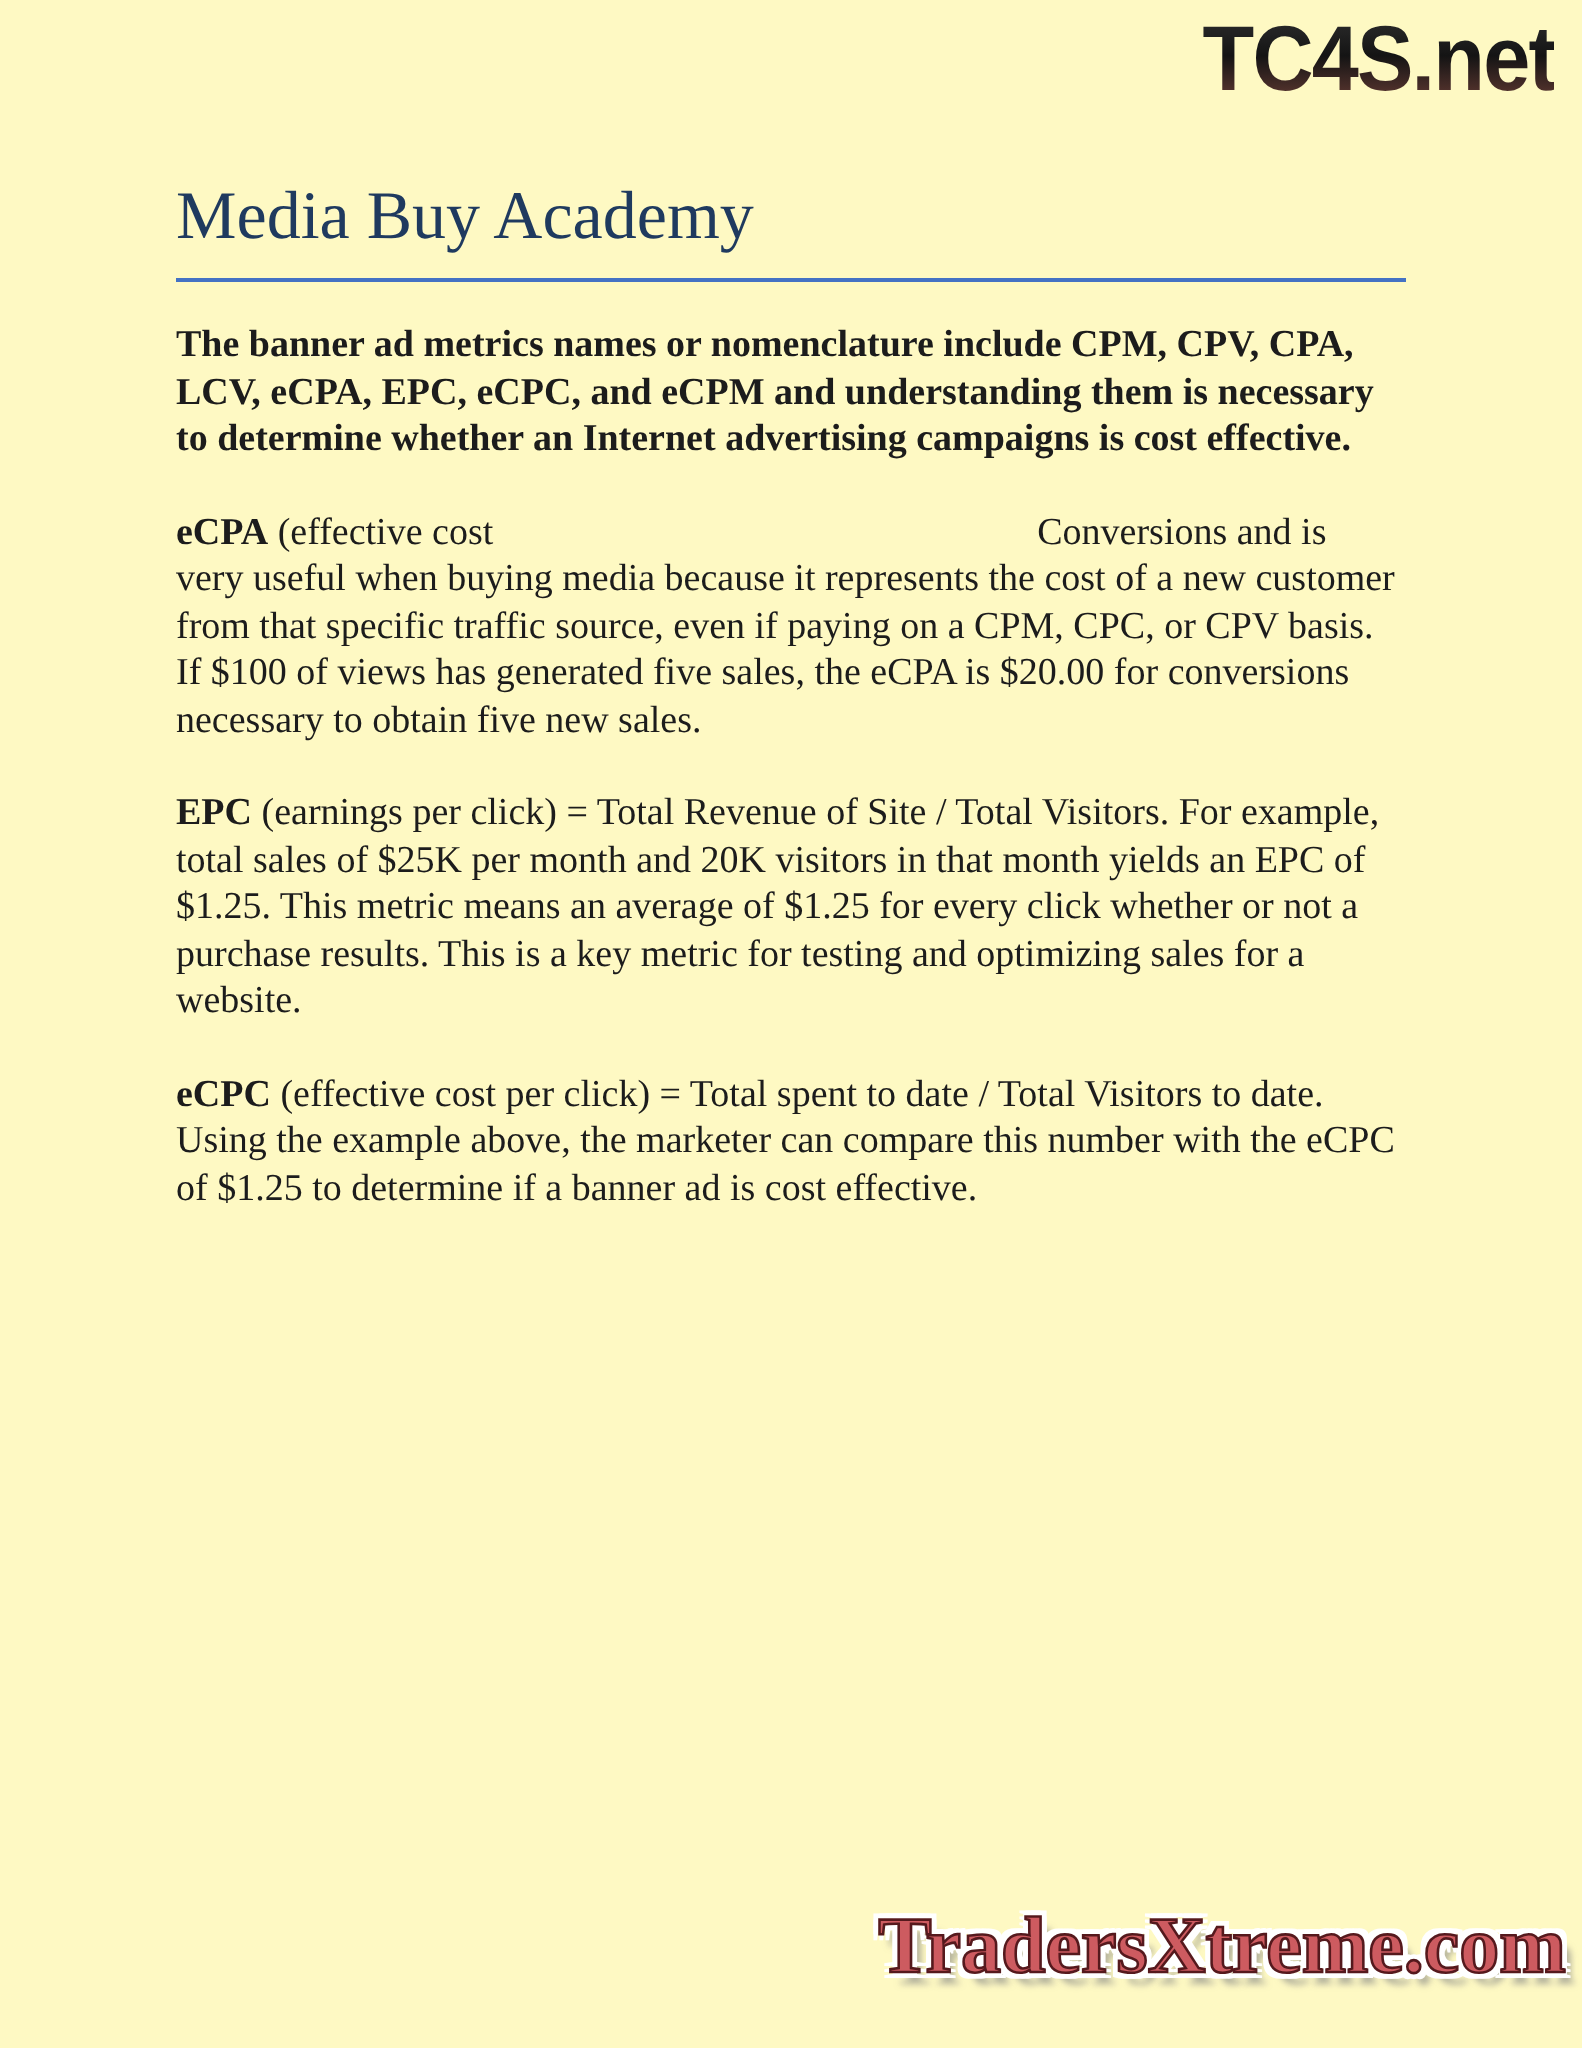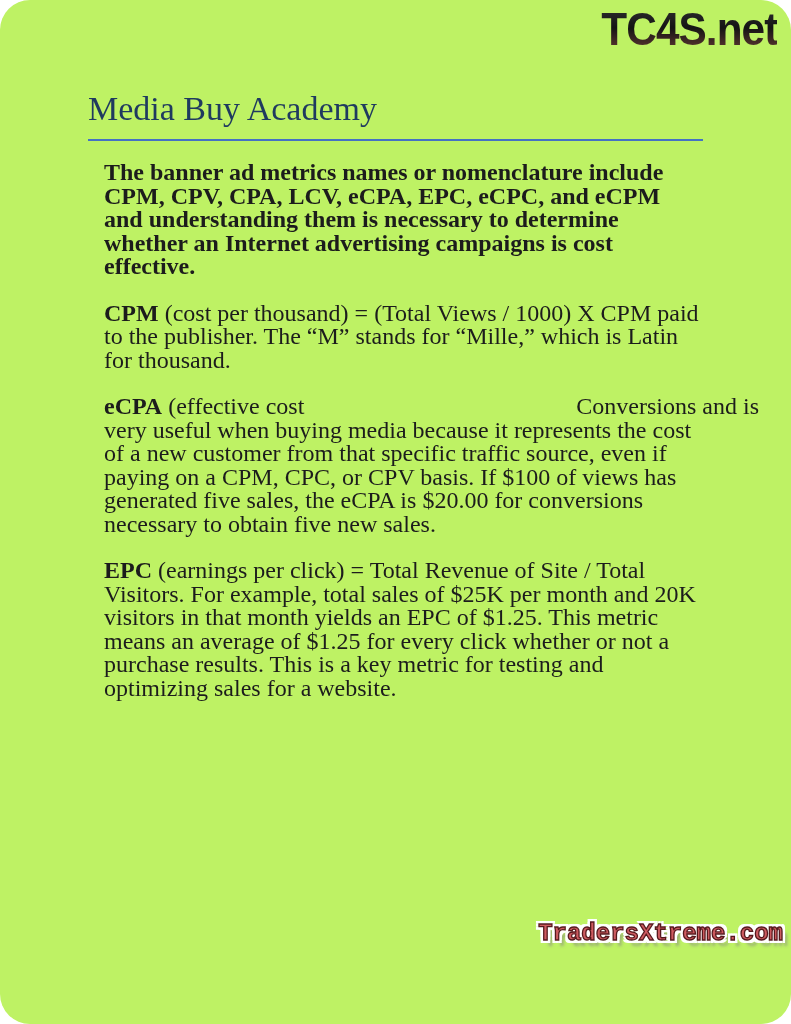--- a/index.html
+++ b/index.html
@@ -9,25 +9,24 @@
     --watermark-red:#c6222b;
     --footer-red:#cd5b60;
     --brand-dark:#1c1c1c;
     --brand-brown:#6e463f;
   }
   *{margin:0;padding:0;box-sizing:border-box;}
   html,body{background:#ffffff;}
   .page{
     position:relative;
     width:791px;height:1024px;
-    background:#bef264;
+    background:#fef9c3;
     overflow:hidden;
     font-family:"Liberation Serif", serif;
     color:var(--body-color);
-    border-radius:30px;
   }
 
   
   .brand-top{
     position:absolute;top:2px;right:14px;
     font-family:"Liberation Sans", sans-serif;
     font-weight:700;
     font-size:46px;
     letter-spacing:-1px;
     transform:scaleX(0.92);
@@ -46,23 +45,22 @@
     font-size:34px;
     font-weight:400;
     text-align:left;
     color:var(--title-color);
     line-height:41px;
     padding-bottom:10px;
     border-bottom:2px solid var(--rule-color);
   }
   .para{
     margin-top:23px;
-    font-size:24px;
+    font-size:19px;
     line-height:23.5px;
-    margin-left:16px;
   }
   .para.intro{font-weight:700;margin-top:20px;}
   .term{font-weight:700;}
   .line1{display:block;white-space:nowrap;}
   .cover-gap{display:inline-block;width:272px;height:1px;}
 
   
   .watermark{
     position:absolute;left:251px;top:482px;
     font-family:"DejaVu Serif", serif;
@@ -73,24 +71,24 @@
     -webkit-text-stroke:1px #7e1318;
     text-shadow:
       -4px -4px 0 #fff, 4px -4px 0 #fff, -4px 4px 0 #fff, 4px 4px 0 #fff,
       -4px 0 0 #fff, 4px 0 0 #fff, 0 -4px 0 #fff, 0 4px 0 #fff,
       -3px -3px 0 #fff, 3px -3px 0 #fff, -3px 3px 0 #fff, 3px 3px 0 #fff,
       6px 8px 4px rgba(120,120,120,0.55);
   }
 
   
   .brand-bottom{
-    position:absolute;right:8px;top:920px;
-    font-family:Liberation Mono, monospace;
+    position:absolute;right:8px;top:949px;
+    font-family:Liberation Serif, serif;
     font-weight:700;
-    font-size:24px;
+    font-size:40px;
     letter-spacing:0px;
     color:var(--footer-red);
     -webkit-text-stroke:1.3px #55191d;
     text-shadow:
       -3px -3px 0 #fff, 3px -3px 0 #fff, -3px 3px 0 #fff, 3px 3px 0 #fff,
       -3px 0 0 #fff, 3px 0 0 #fff, 0 -3px 0 #fff, 0 3px 0 #fff,
       5px 6px 3px rgba(130,130,130,0.6);
   }
 </style>
 </head>
@@ -99,29 +97,29 @@
 <div class="page">
 
   <div class="brand-top">TC4S.net</div>
 
   <div class="content">
 
     <h1 class="doc-title">Media Buy Academy</h1>
 
     <p class="para intro">The banner ad metrics names or nomenclature include CPM, CPV, CPA, LCV, eCPA, EPC, eCPC, and eCPM and understanding them is necessary to determine whether an Internet advertising campaigns is cost effective.</p>
 
-    <p class="para"><span class="term">CPM</span><span> (cost per thousand) = (Total Views / 1000) X CPM paid to the publisher. The “M” stands for “Mille,” which is Latin for thousand.</span></p>
 
 
 
     <p class="para">
       <span class="line1"><span class="term">eCPA</span><span> (effective cost</span><span class="cover-gap"></span><span>Conversions and is</span></span><span>very useful when buying media because it represents the cost of a new customer from that specific traffic source, even if paying on a CPM, CPC, or CPV basis. If $100 of views has generated five sales, the eCPA is $20.00 for conversions necessary to obtain five new sales.</span></p>
 
     <p class="para"><span class="term">EPC</span><span> (earnings per click) = Total Revenue of Site / Total Visitors. For example, total sales of $25K per month and 20K visitors in that month yields an EPC of $1.25. This metric means an average of $1.25 for every click whether or not a purchase results. This is a key metric for testing and optimizing sales for a website.</span></p>
 
+    <p class="para"><span class="term">eCPC</span><span> (effective cost per click) = Total spent to date / Total Visitors to date. Using the example above, the marketer can compare this number with the eCPC of $1.25 to determine if a banner ad is cost effective.</span></p>
 
 
   </div>
 
 
   <div class="brand-bottom">TradersXtreme.com</div>
 
 </div>
 
 </body></html>

